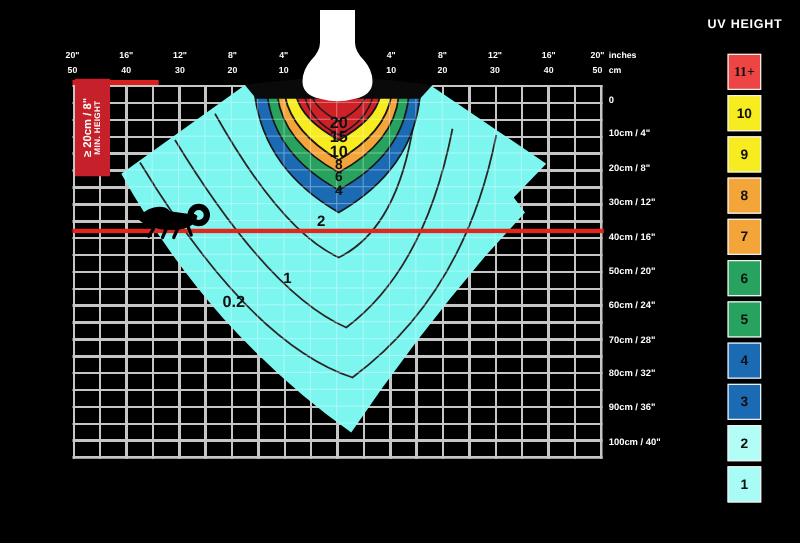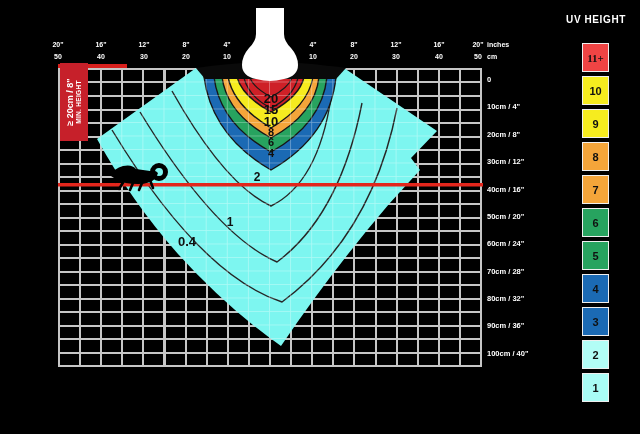--- a/index.html
+++ b/index.html
@@ -122,21 +122,21 @@
   </svg>
 
   <div class="cl" style="left:271px;top:98px;font-size:13px">20</div>
   <div class="cl" style="left:271px;top:109px;font-size:13px">15</div>
   <div class="cl" style="left:271px;top:121px;font-size:13px">10</div>
   <div class="cl" style="left:271px;top:132px;font-size:11px">8</div>
   <div class="cl" style="left:271px;top:142px;font-size:11px">6</div>
   <div class="cl" style="left:271px;top:153px;font-size:11px">4</div>
   <div class="cl" style="left:257px;top:177px;font-size:12px">2</div>
   <div class="cl" style="left:230px;top:222px;font-size:12px">1</div>
-  <div class="cl" style="left:187px;top:241px;font-size:13px">0.4</div>
+  <div class="cl" style="left:187px;top:241px;font-size:13px">0.2</div>
 
   <div id="minh" style="background: rgb(198, 32, 42);">
     <div class="l1">≥ 20cm / 8"</div>
     <div class="l2">MIN. HEIGHT</div>
   </div>
 
   <div id="legend-title">UV HEIGHT</div>
   <div class="lg" style="top: 43px; background: #ef4444; font-family: Liberation Serif, serif;">11+</div>
   <div class="lg" style="top: 76px; background: rgb(246, 236, 31);">10</div>
   <div class="lg" style="top: 109px; background: rgb(246, 236, 31);">9</div>

